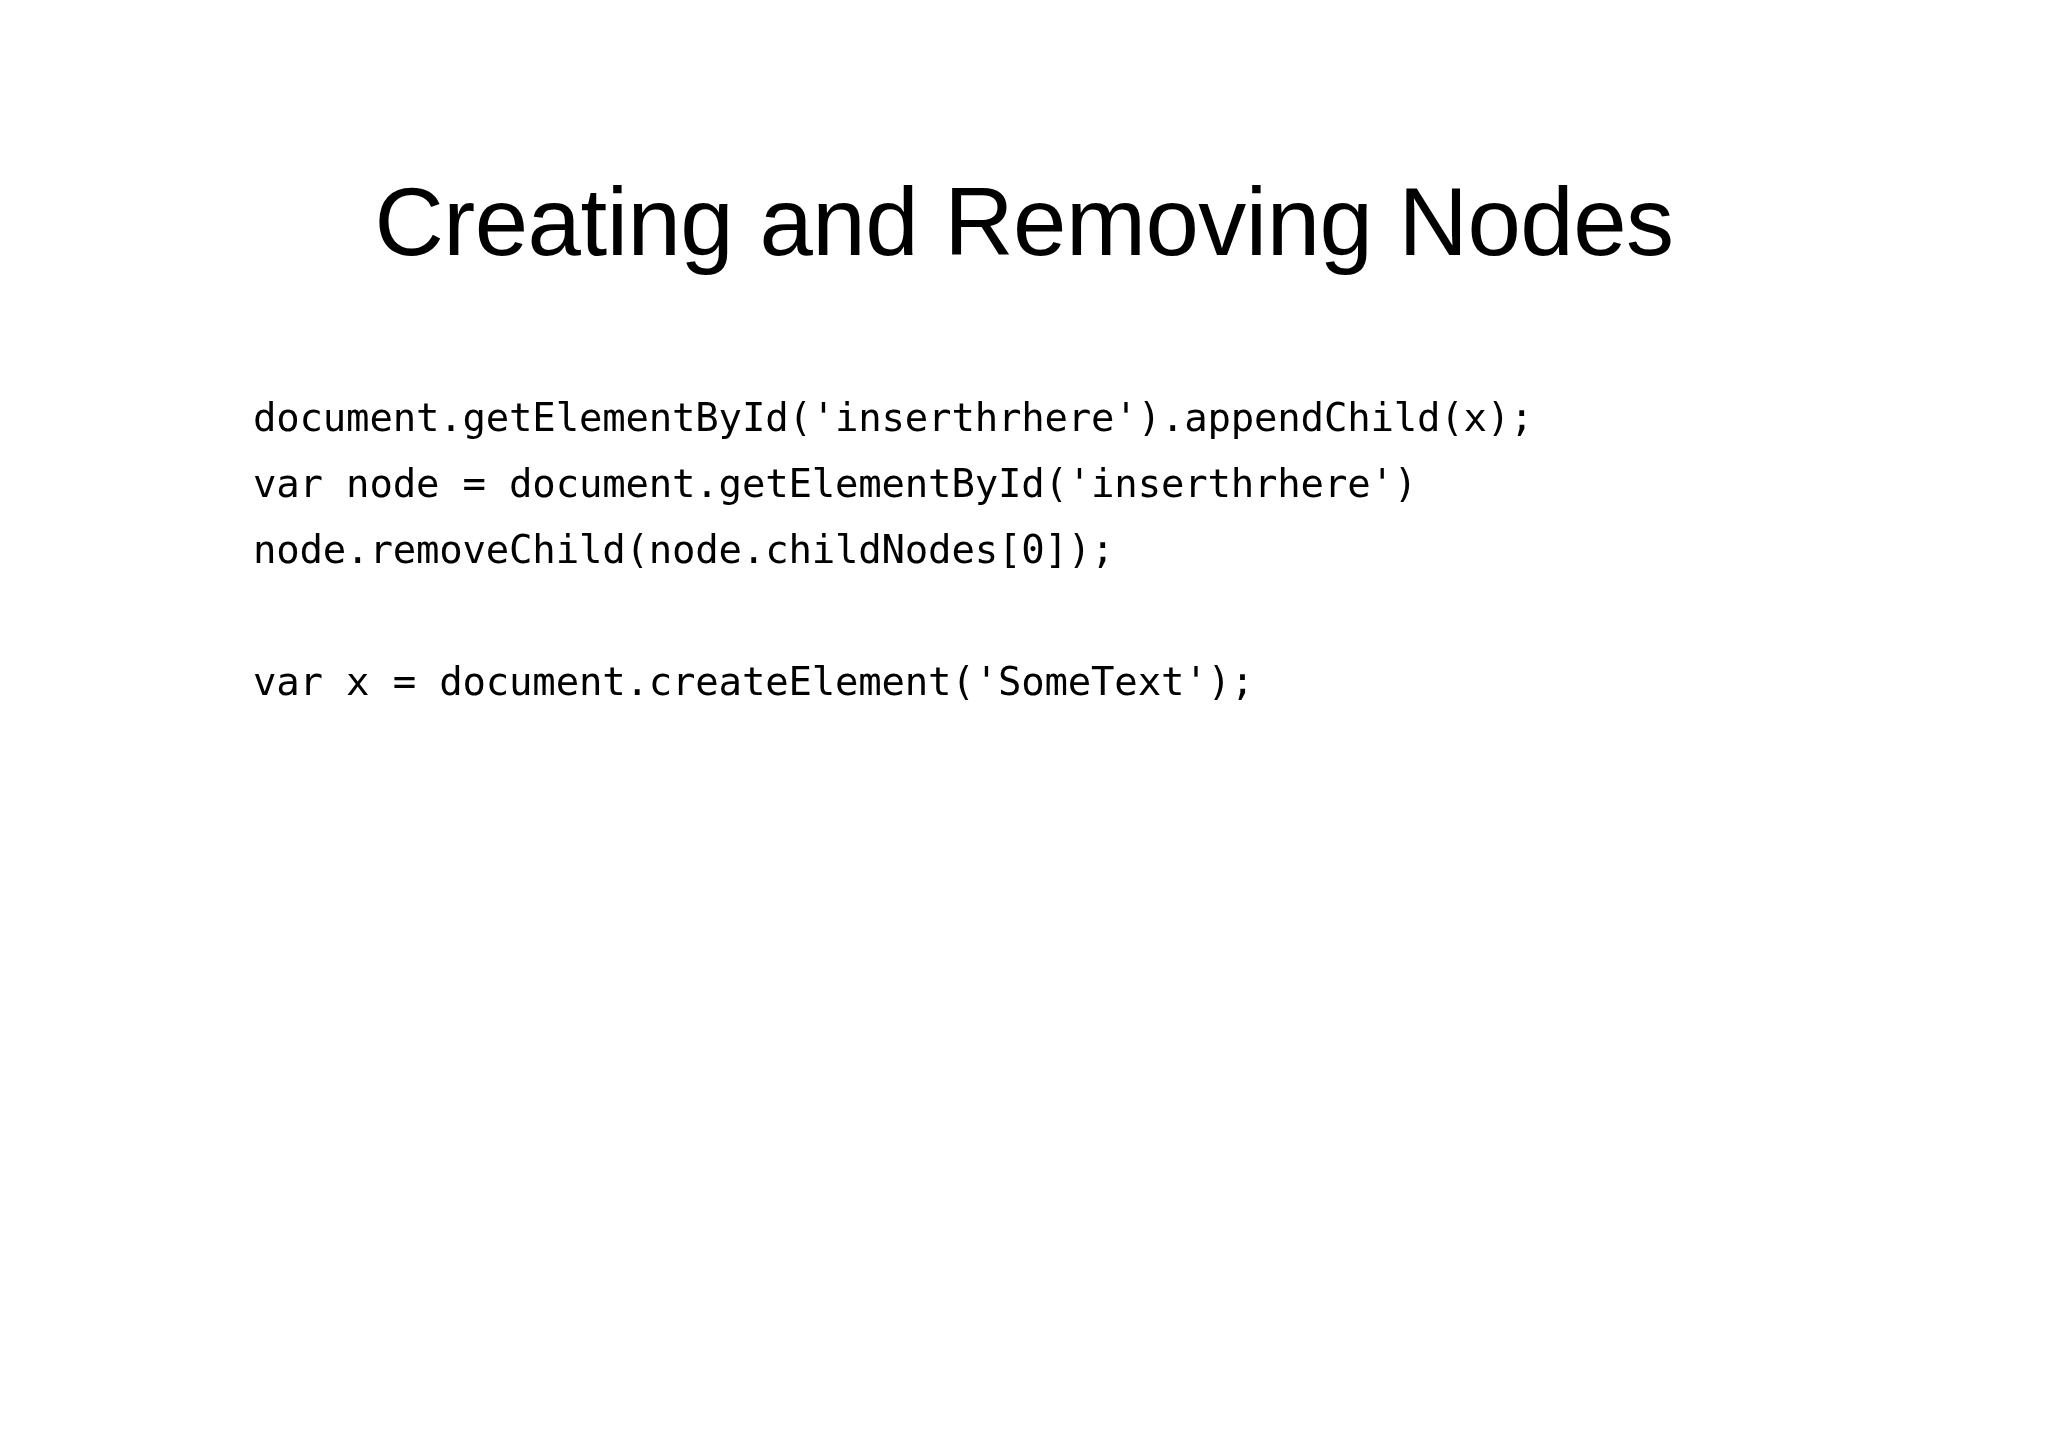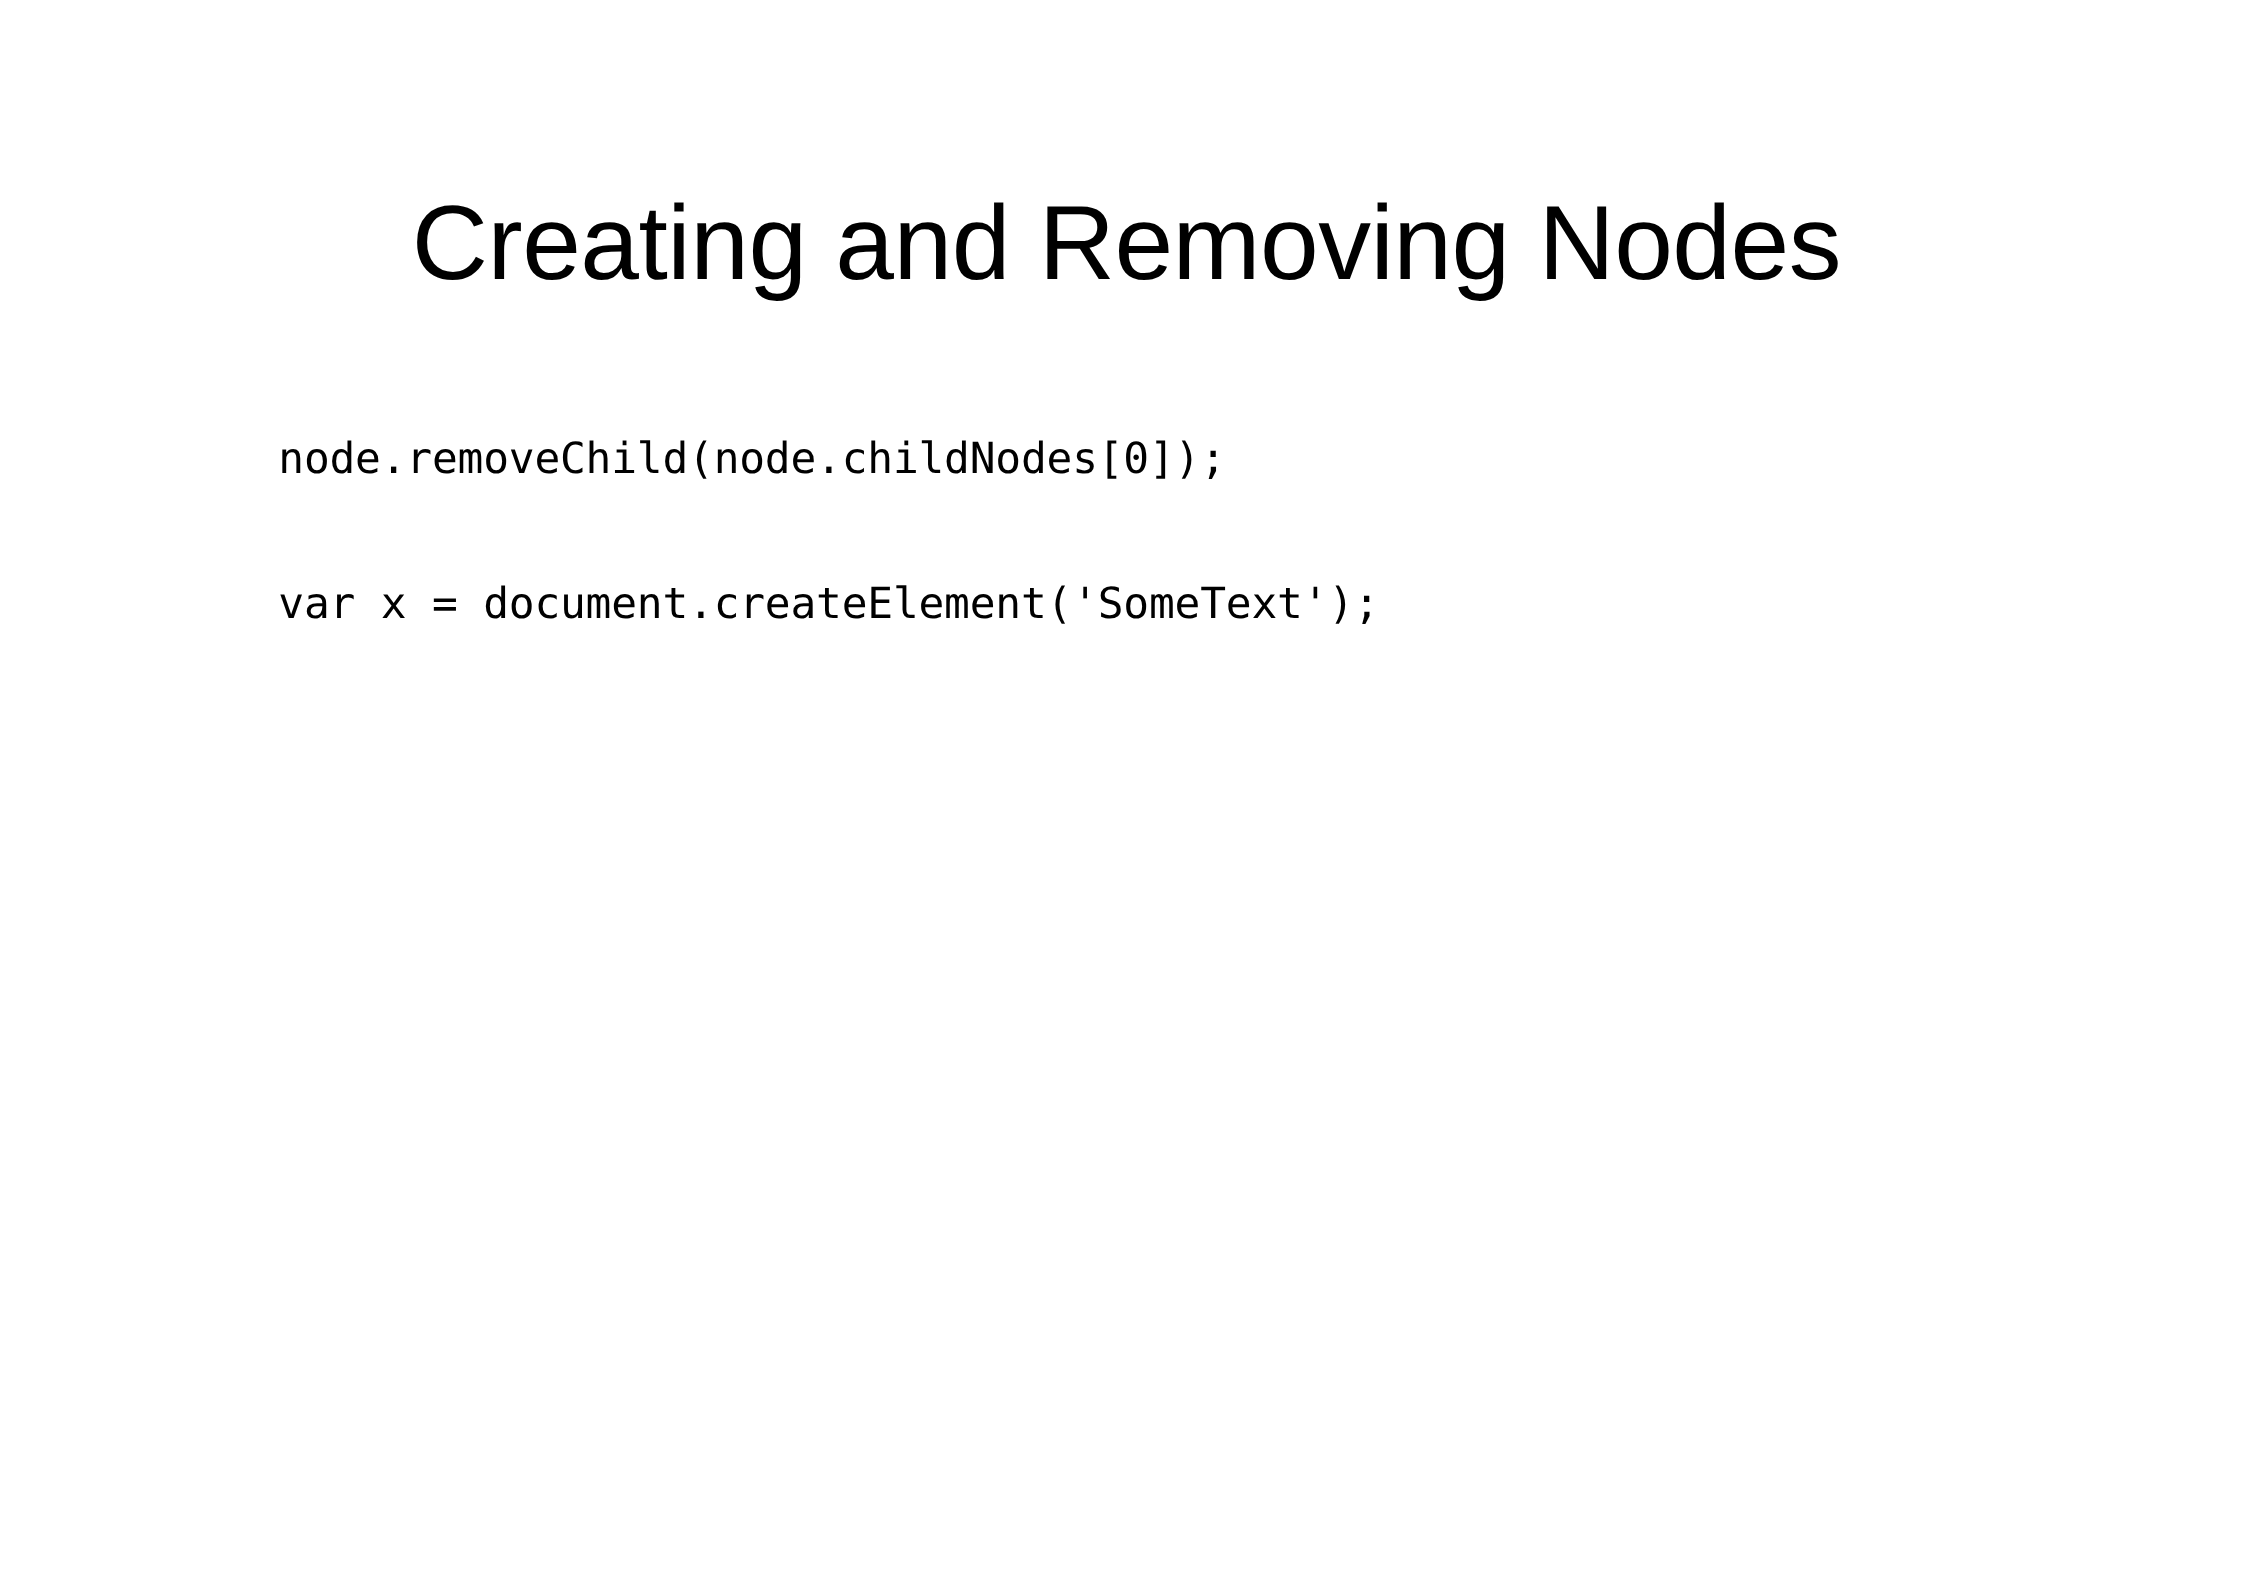--- a/index.html
+++ b/index.html
@@ -59,18 +59,20 @@
   }
 </style>
 </head>
 <body>
 
 <div id="slide">
 
   <div id="slide-title">Creating and Removing Nodes</div>
 
   <div id="code-block">
+    <div class="code-line">document.getElementById('inserthrhere').appendChild(x);</div>
+    <div class="code-line">var node = document.getElementById('inserthrhere')</div>
     <div class="code-line">node.removeChild(node.childNodes[0]);</div>
     <div class="code-line blank"></div>
     <div class="code-line">var x = document.createElement('SomeText');</div>
   </div>
 
 </div>
 
 </body></html>

